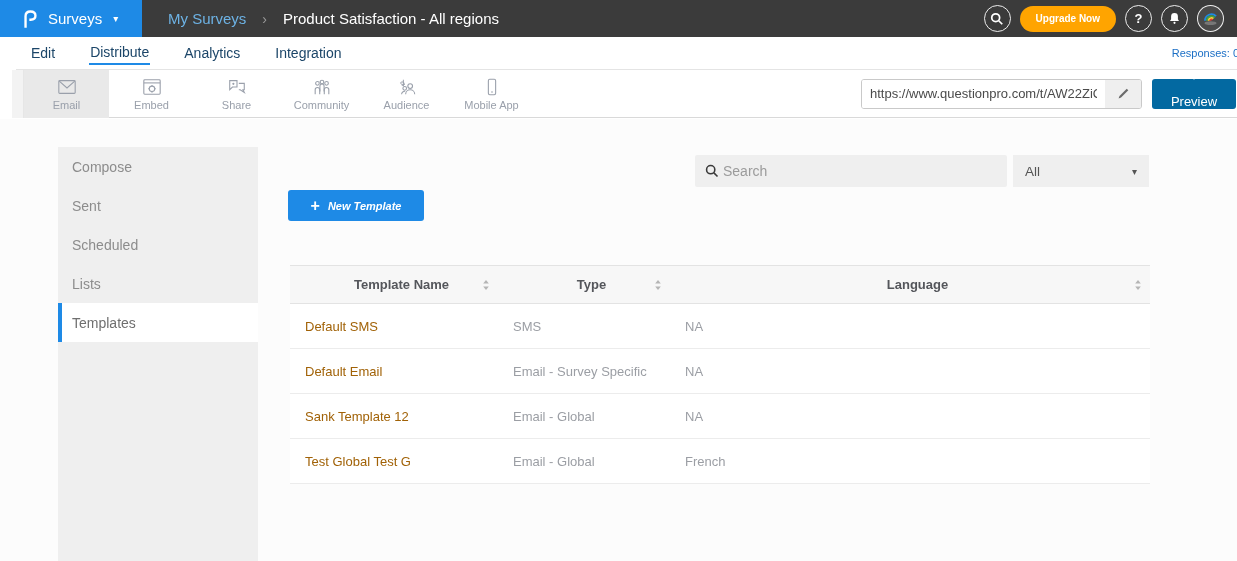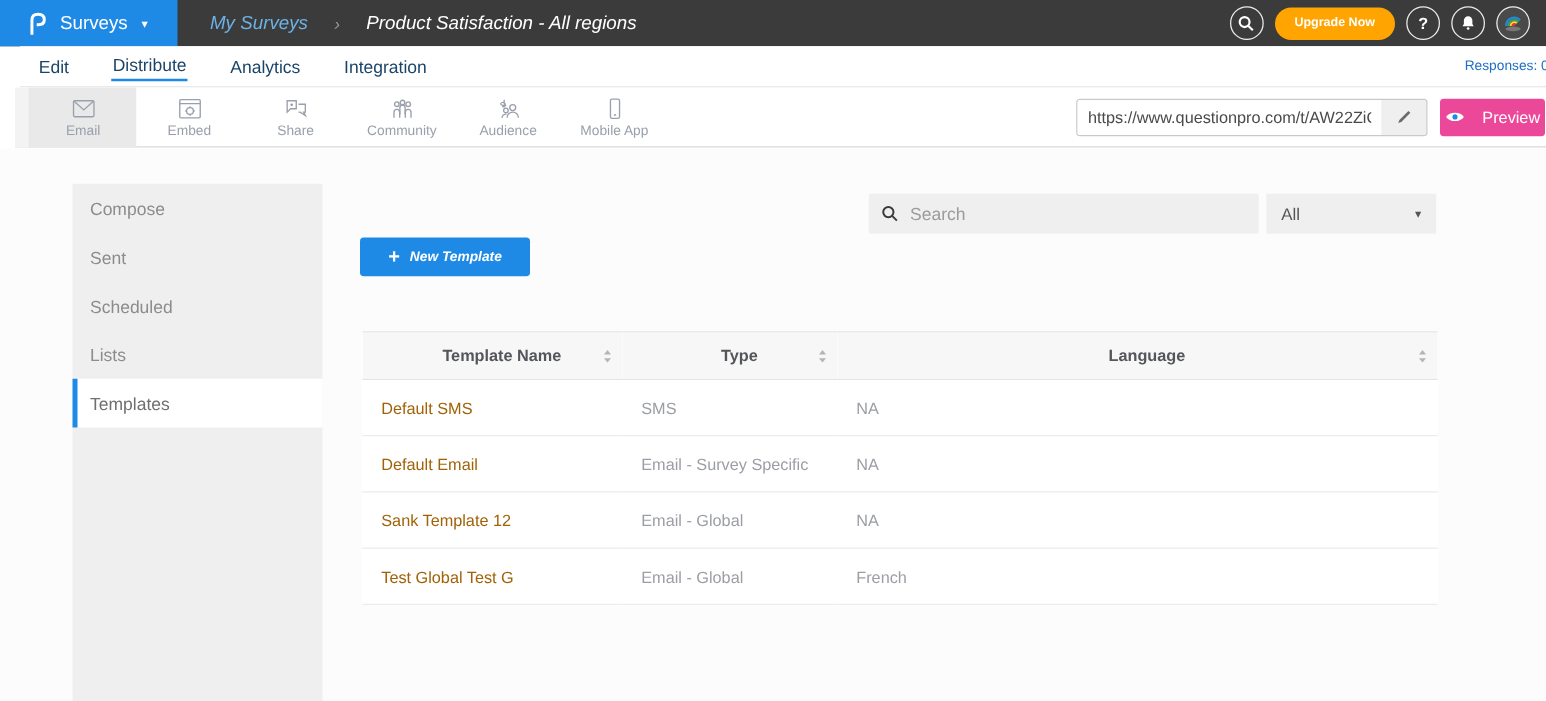--- a/index.html
+++ b/index.html
@@ -6,21 +6,21 @@
   html,body { width:1237px; height:561px; overflow:hidden; }
   body { font-family:"Liberation Sans", sans-serif; background:#ffffff; }
   .stage { position:relative; width:1237px; height:561px; background:#fff; }
 
   
   .topbar { position:absolute; left:0; top:0; width:1237px; height:37px; background:#3b3b3b; display:flex; align-items:center; }
   .logo-area { width:142px; height:37px; background:#1e8ae6; display:flex; align-items:center; padding-left:20px; gap:9px; cursor:pointer; }
   .logo-area svg { flex:0 0 auto; }
   .product-label { color:#fff; font-size:15px; }
   .logo-caret { color:#fff; font-size:10px; margin-left:2px; }
-  .breadcrumb { display:flex; align-items:center; gap:21px; margin-left:26px;font-style:italic; }
+  .breadcrumb { display:flex; align-items:center; gap:16px; margin-left:26px; }
   .crumb-parent { color:#6db2e4; font-size:15px; cursor:pointer; }
   .crumb-sep { color:#9a9a9a; font-size:14px; }
   .page-title { color:#ffffff; font-size:15px; }
   .topbar-right { margin-left:auto; display:flex; align-items:center; gap:9px; margin-right:13px; }
   .circle-btn { width:27px; height:27px; border:1.5px solid rgba(255,255,255,.9); border-radius:50%; display:flex; align-items:center; justify-content:center; cursor:pointer; color:#fff; font-size:13px; font-weight:bold; }
   .upgrade-btn { height:26px; padding:0 16px; background:#ffa400; border:none; border-radius:14px; color:#fff; font-size:10px; font-weight:bold; display:flex; align-items:center; cursor:pointer; font-family:inherit; }
   .avatar-btn { overflow:hidden; background:#4a4a4a; }
 
   
   .navrow { position:absolute; left:16px; top:37px; width:1237px; height:33px; background:#fff; border-bottom:1px solid #e4e4e4; display:flex; align-items:center; padding:0 14px; }
@@ -32,29 +32,29 @@
   .toolbar { position:absolute; left:12px; top:70px; width:1237px; height:48px; background:#fff; border-bottom:1px solid #d9d9d9; display:flex; align-items:center; }
   .toolbar-left-strip { width:12px; height:48px; background:#f3f3f3; border-right:1px solid #e6e6e6; }
   .tool-item { width:85px; height:48px; display:flex; flex-direction:column; align-items:center; justify-content:center; gap:2px; cursor:pointer; }
   .tool-item.active { background:#e9e9e9; }
   .tool-item svg { stroke:#9aa0ab; fill:none; stroke-width:1.2; }
   .tool-label { font-size:11px; color:#9aa0ab; }
   .toolbar-right { margin-left:auto; display:flex; align-items:center; gap:10px; margin-right:13px; }
   .url-box { width:281px; height:30px; border:1px solid #c9c9c9; border-radius:3px; background:#fff; display:flex; align-items:stretch; overflow:hidden; }
   .url-input { flex:1; border:none; outline:none; font-size:13px; color:#4a4a4a; padding:0 8px; font-family:inherit; min-width:0; }
   .pencil-seg { width:36px; background:#efefef; display:flex; align-items:center; justify-content:center; cursor:pointer; }
-  .preview-btn { width:84px; height:30px; background:#ec4899; border:none; border-radius:3px; color:#fff; font-size:13px; display:flex; align-items:center; justify-content:center; gap:14px; cursor:pointer; font-family:inherit; }
+  .preview-btn { width:84px; height:30px; background:#0369a1; border:none; border-radius:3px; color:#fff; font-size:13px; display:flex; align-items:center; justify-content:center; gap:14px; cursor:pointer; font-family:inherit;flex-direction:column; }
 
   
   .content { position:absolute; left:0; top:119px; width:1237px; height:442px; background:#fcfcfc; }
   .sidebar { position:absolute; left:58px; top:28px; width:200px; height:414px; background:#efefef; }
   .side-item { height:39px; display:flex; align-items:center; padding-left:14px; font-size:14px; color:#8c8c8c; cursor:pointer; }
   .side-item.selected { background:#ffffff; border-left:4px solid #1e8ae6; padding-left:10px; color:#6f6f6f; }
 
-  .search-box { position:absolute; left:695px; top:36px; width:312px; height:32px; background:#efefef; border-radius:2px; display:flex; align-items:center; padding:0 10px; gap:9px; }
+  .search-box { position:absolute; left:695px; top:36px; width:312px; height:32px; background:#efefef; border-radius:2px; display:flex; align-items:center; padding:0 10px; gap:4px; }
   .search-box input { flex:1; background:transparent; border:none; outline:none; font-size:14px; color:#555; font-family:inherit; }
   .search-box input::placeholder { color:#9b9b9b; }
   .filter-dd { position:absolute; left:1013px; top:36px; width:136px; height:32px; background:#efefef; display:flex; align-items:center; padding:0 12px; cursor:pointer; }
   .filter-value { font-size:13.5px; color:#555; }
   .filter-caret { margin-left:auto; font-size:10px; color:#555; }
 
   .new-template-btn { position:absolute; left:288px; top:71px; width:136px; height:31px; background:#1e8ae6; border:none; border-radius:3px; color:#fff; display:flex; align-items:center; justify-content:center; gap:8px; cursor:pointer; font-family:inherit; }
   .plus-glyph { font-size:16px; font-weight:bold; line-height:1; }
   .new-template-label { font-size:11px; font-weight:bold;font-style:italic; }
 

